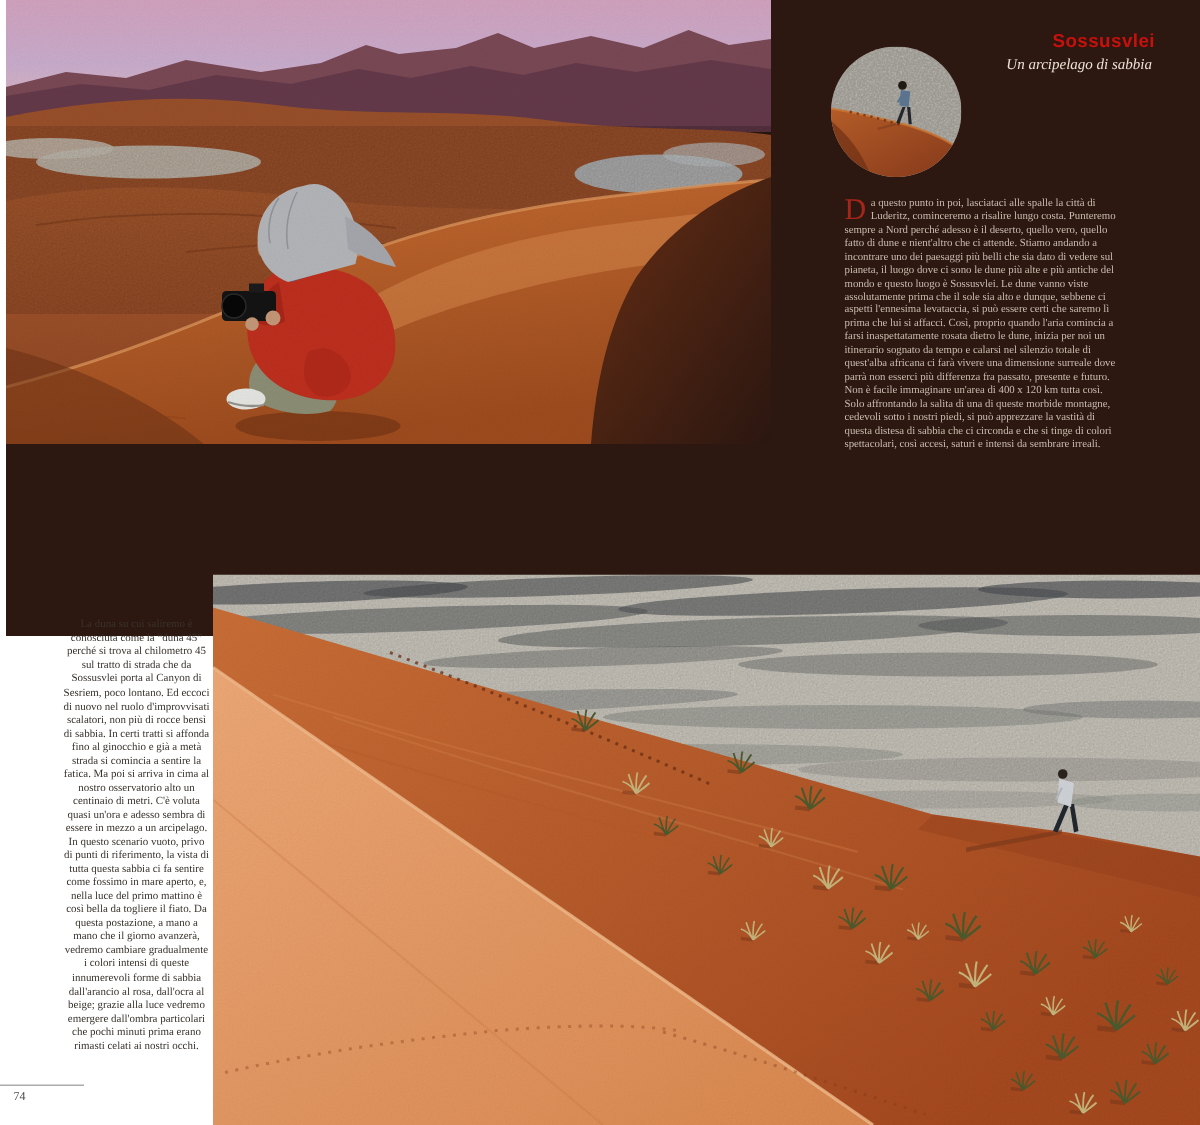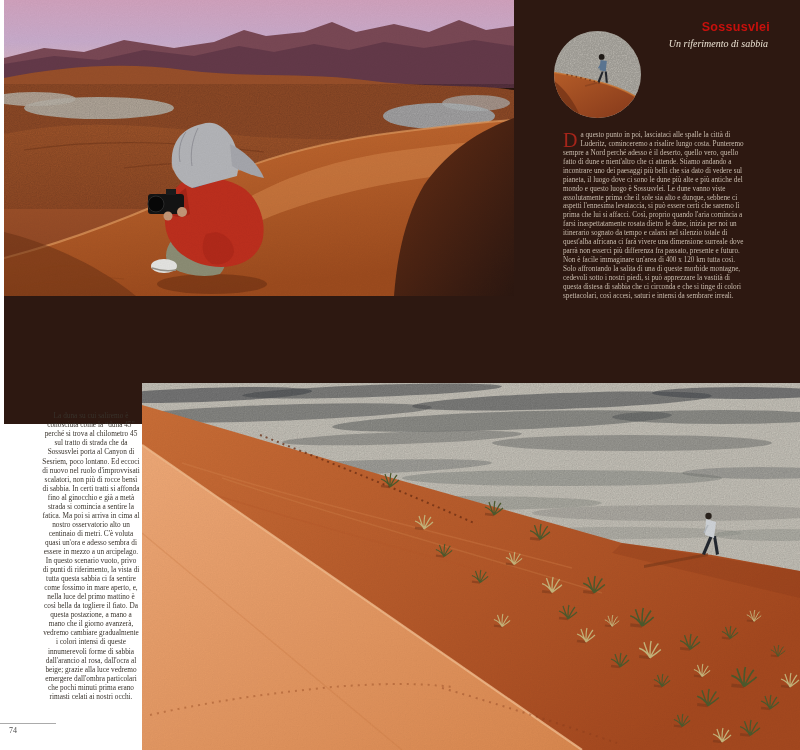--- a/index.html
+++ b/index.html
@@ -94,21 +94,21 @@
           <path d="M36,34 C30,40 28,48 31,54 C36,58 44,58 48,52 L46,36 Z" fill="#c59576"></path>
           <path d="M60,8 C38,12 28,30 30,48 C32,60 40,68 50,72 L95,60 C100,40 92,18 78,10 C72,6 66,6 60,8 Z" fill="#b7b8bc"></path>
           <path d="M88,28 C104,36 116,48 122,62 C112,60 100,56 90,50 Z" fill="#a9aab0"></path>
           <path d="M44,16 C38,24 36,36 38,46 M56,12 C50,24 48,38 50,50" stroke="#8d8d95" stroke-width="1" fill="none" opacity=".8"></path>
         </g>
         <rect width="510" height="296" filter="url(#grainH)" opacity=".05"></rect>
       </svg>
     </div>
 
     <div class="title">Sossusvlei</div>
-    <div class="subtitle">Un riferimento di sabbia</div>
+    <div class="subtitle">Un arcipelago di sabbia</div>
 
     <div class="circle">
       <svg viewBox="0 0 84 84">
         <defs>
           <linearGradient id="cirG" x1="0" y1="0" x2="1" y2="1">
             <stop offset="0" stop-color="#b45c28"></stop>
               <stop offset="1" stop-color="#84381a"></stop>
           </linearGradient>
           <filter id="grainC" x="0" y="0" width="100%" height="100%">
             <feTurbulence type="fractalNoise" baseFrequency="0.8" numOctaves="2"></feTurbulence>

